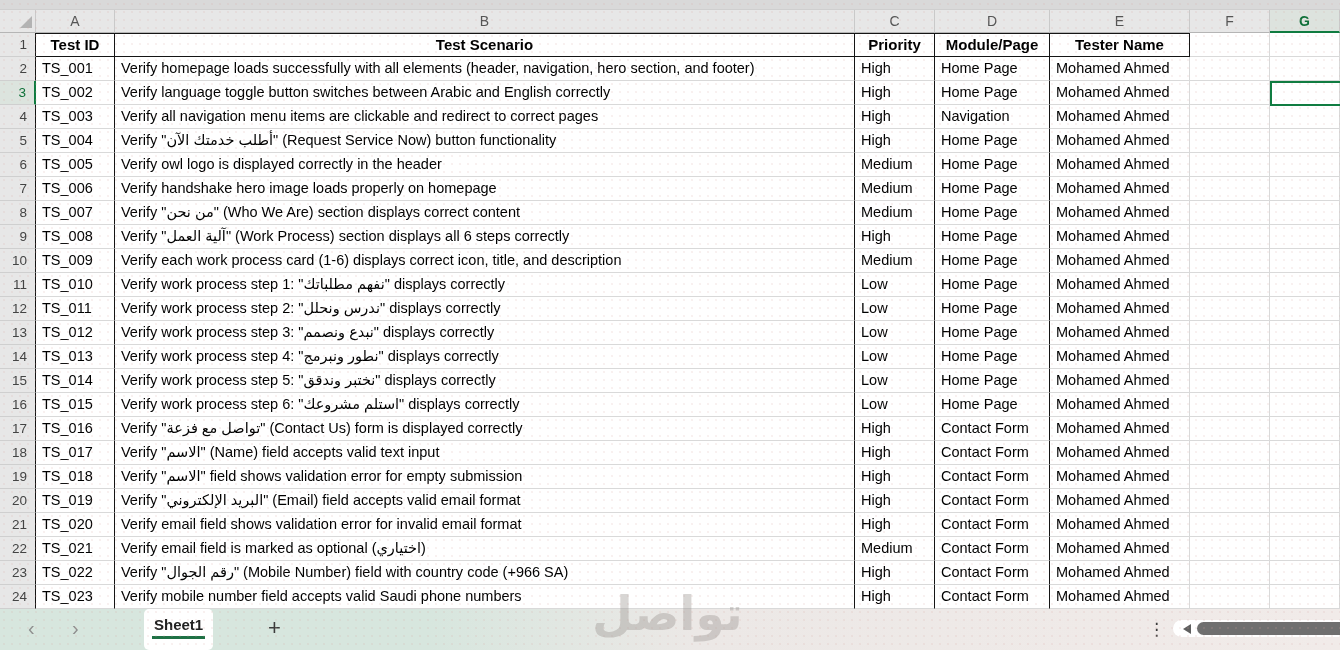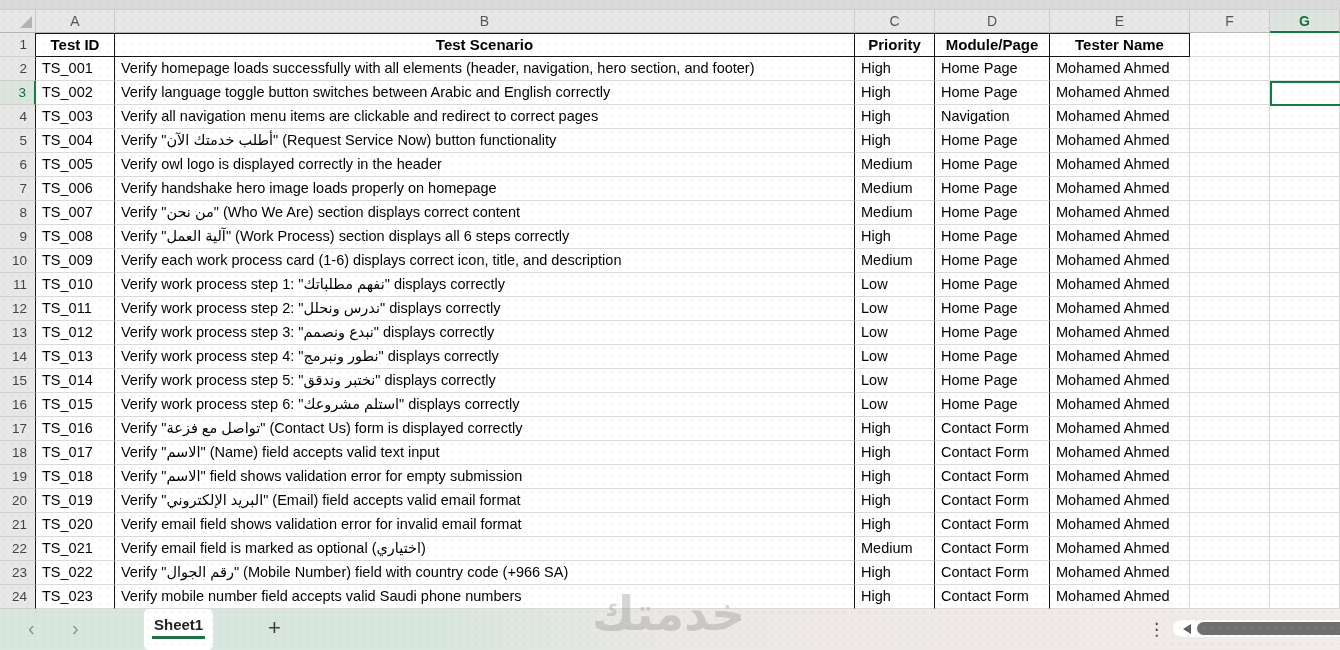--- a/index.html
+++ b/index.html
@@ -317,21 +317,21 @@
         <div class="cell bk" style="width: 115px;">Contact Form</div>
         <div class="cell" style="width: 140px;">Mohamed Ahmed</div>
         <div class="cell" style="width: 80px;"></div>
         <div class="cell" style="width: 70px;"></div>
       </div>
     </div>
 
   <div class="selbox"></div>
 
   <div class="dots"></div>
-  <div class="watermark">خدمتك</div>
+  <div class="watermark">تواصل</div>
 
   <div class="bar">
     <span class="nav prev">‹</span>
     <span class="nav next">›</span>
     <div class="tab">
       <span class="tabtxt">Sheet1</span>
     </div>
     <span class="add">+</span>
     <span class="kebab">⋮</span>
     <div class="track">

